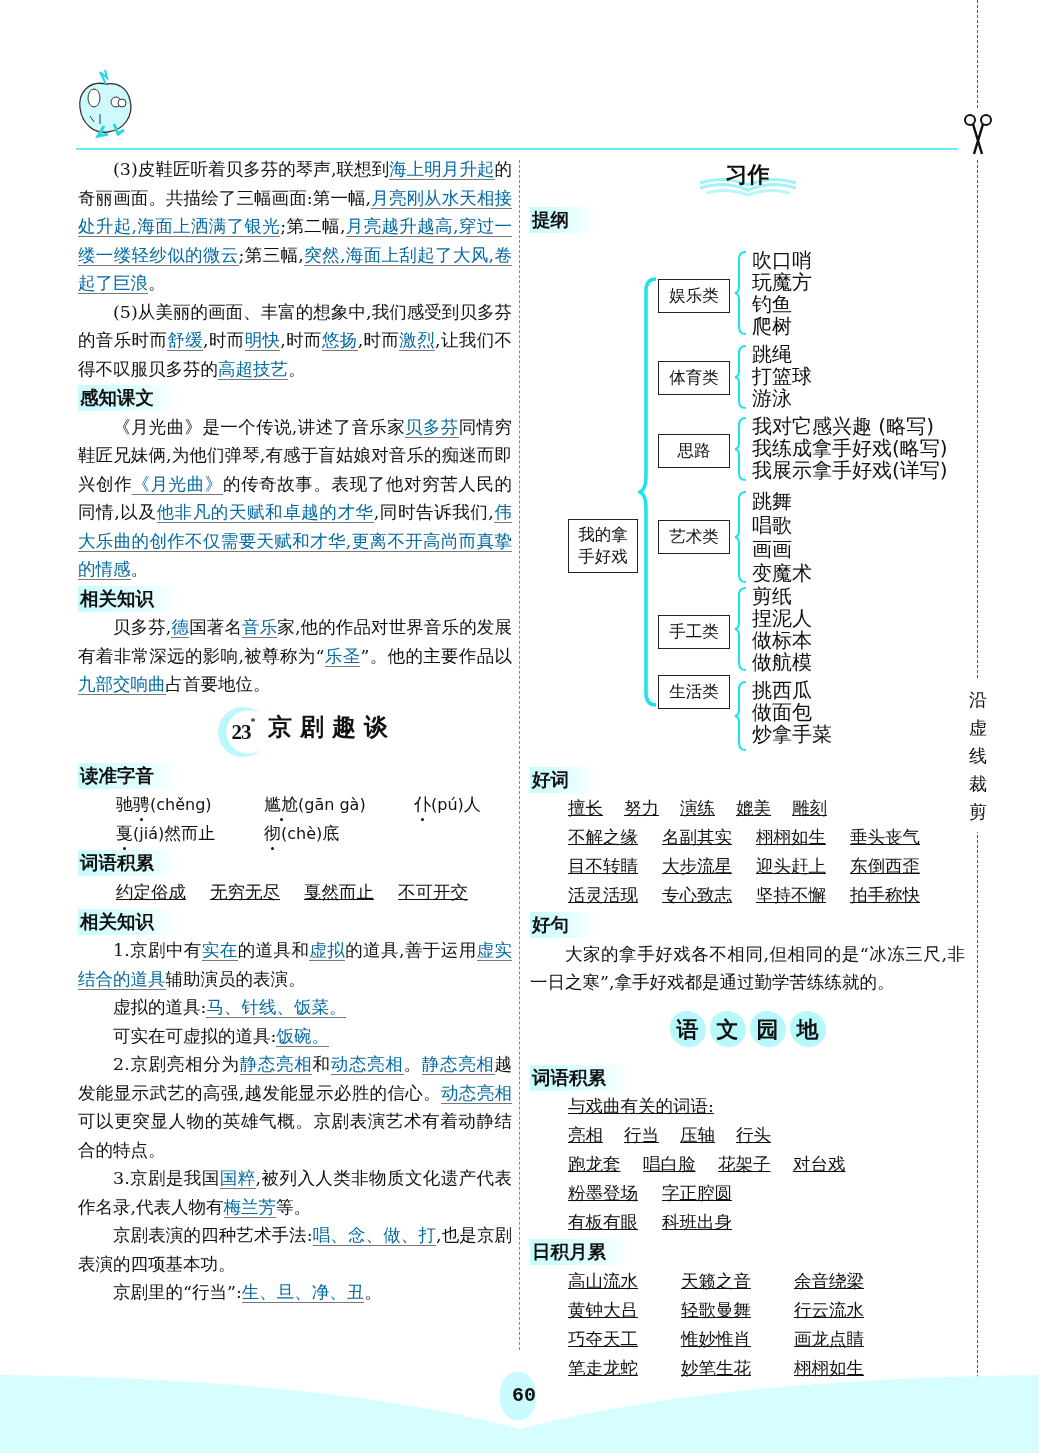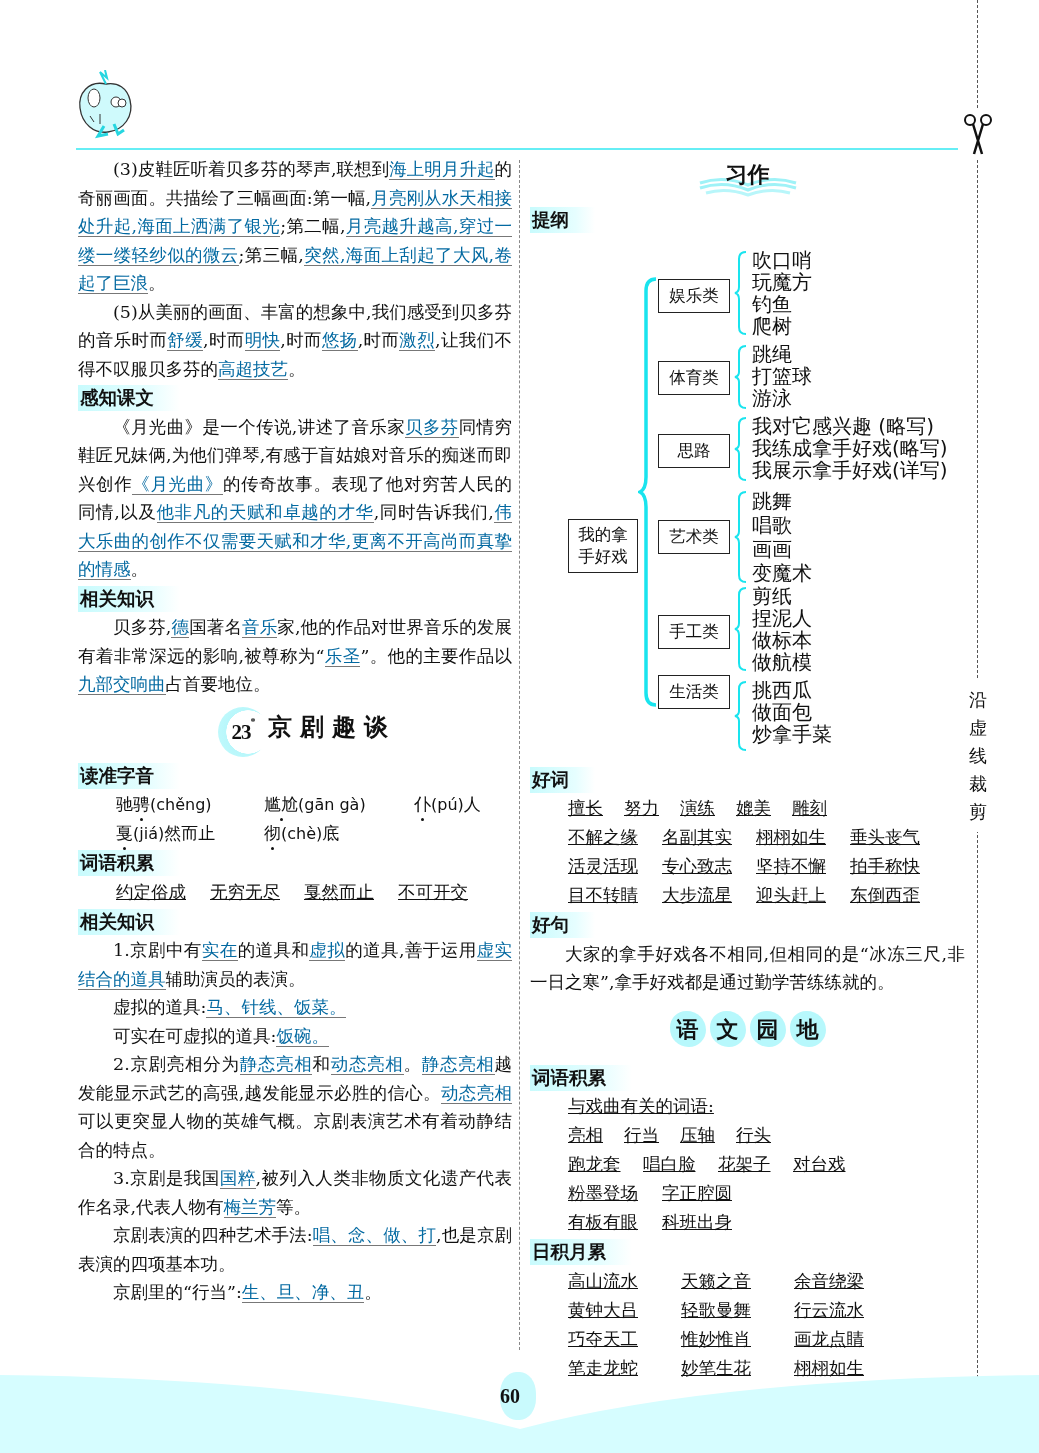--- a/index.html
+++ b/index.html
@@ -60,21 +60,21 @@
   
   .tree { position: relative; height: 528px; margin-top: 2px; }
   .tree .box { position: absolute; border: 1.5px solid #222; font-family: "DejaVu Sans", "Liberation Sans", sans-serif;
     font-size: 16.5px; text-align: center; background: #fff; }
   .tree .items { position: absolute; font-family: "DejaVu Sans", "Liberation Sans", sans-serif; font-size: 20px; line-height: 22px; white-space: nowrap; }
   .tree .brace { position: absolute; }
 
   
   .footer { position: absolute; left: 0; top: 1375px; width: 1039px; height: 78px; }
   .page-num { position: absolute; left: 500px; top: 1372px; width: 36px; height: 48px; border-radius: 45%;
-    background: #c9fafd; font-family: Liberation Serif, serif; font-weight: bold; font-size: 20px; line-height: 48px; text-align: left; }
+    background: #c9fafd; font-family: Liberation Mono, monospace; font-weight: bold; font-size: 20px; line-height: 48px; text-align: right; }
 </style>
 </head>
 <body>
 
 <svg class="mascot" viewBox="0 0 64 70">
   <path d="M32 14 C14 10 4 24 6 38 C8 54 20 64 34 62 C50 60 60 46 56 30 C53 18 44 12 32 14 Z" fill="#cffafc" stroke="#333" stroke-width="1.3"></path>
   <path d="M32 14 L26 2 L33 8 L31 0" fill="none" stroke="#26d6e0" stroke-width="2"></path>
   <ellipse cx="20" cy="28" rx="6" ry="9" fill="#fff" stroke="#333" stroke-width="1"></ellipse>
   <circle cx="42" cy="32" r="5" fill="#fff" stroke="#333" stroke-width="1"></circle>
   <circle cx="48" cy="33" r="4" fill="#fff" stroke="#333" stroke-width="1"></circle>
@@ -245,30 +245,30 @@
         <span style="width:56px">媲美</span>
         <span>雕刻</span>
       </div>
     <div class="word-row">
         <span style="width:94px">不解之缘</span>
         <span style="width:94px">名副其实</span>
         <span style="width:94px">栩栩如生</span>
         <span>垂头丧气</span>
       </div>
     <div class="word-row">
+        <span style="width:94px">目不转睛</span>
+        <span style="width:94px">大步流星</span>
+        <span style="width:94px">迎头赶上</span>
+        <span>东倒西歪</span>
+      </div>
+    <div class="word-row">
         <span style="width:94px">活灵活现</span>
         <span style="width:94px">专心致志</span>
         <span style="width:94px">坚持不懈</span>
         <span>拍手称快</span>
-      </div>
-    <div class="word-row">
-        <span style="width:94px">目不转睛</span>
-        <span style="width:94px">大步流星</span>
-        <span style="width:94px">迎头赶上</span>
-        <span>东倒西歪</span>
       </div>
   </div>
 
   <div class="sec-head">好句</div>
   <p class="para">大家的拿手好戏各不相同,但相同的是“冰冻三尺,非一日之寒”,拿手好戏都是通过勤学苦练练就的。</p>
 
   <div class="banner-ywyd">
     <div class="blob">语</div>
     <div class="blob">文</div>
     <div class="blob">园</div>

